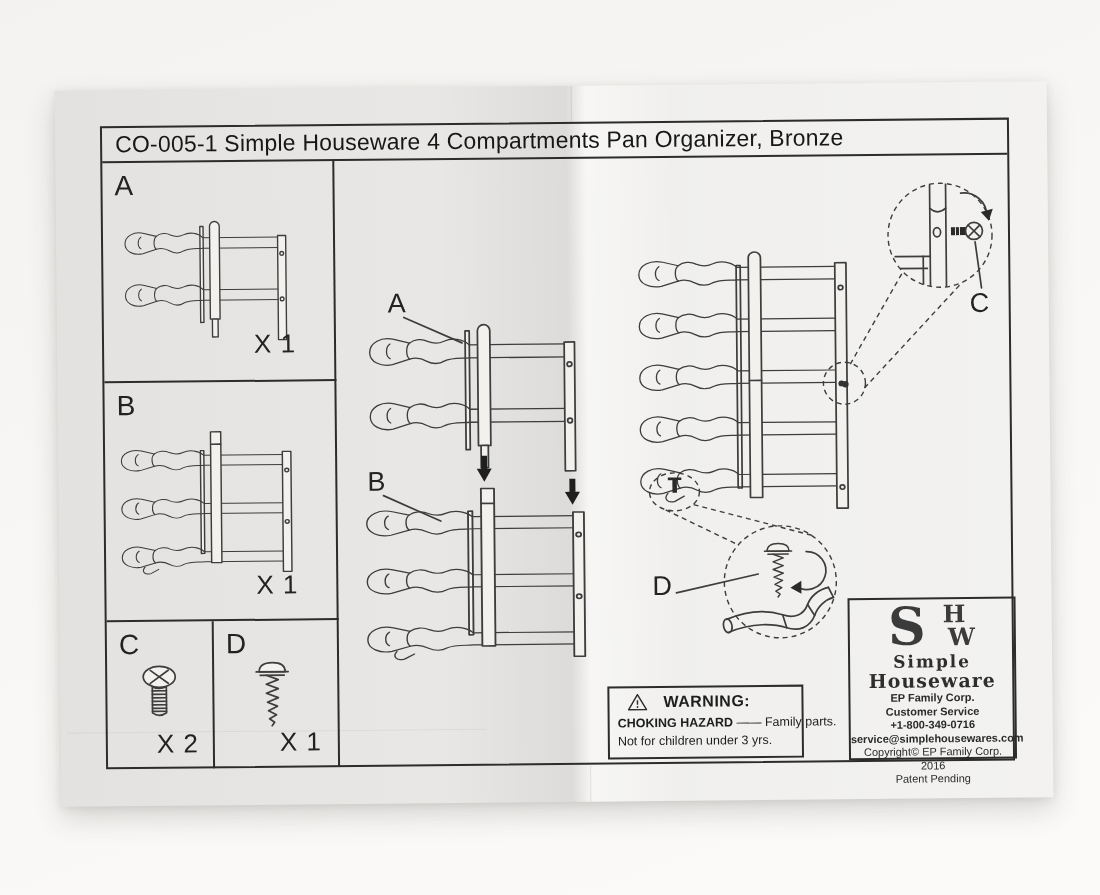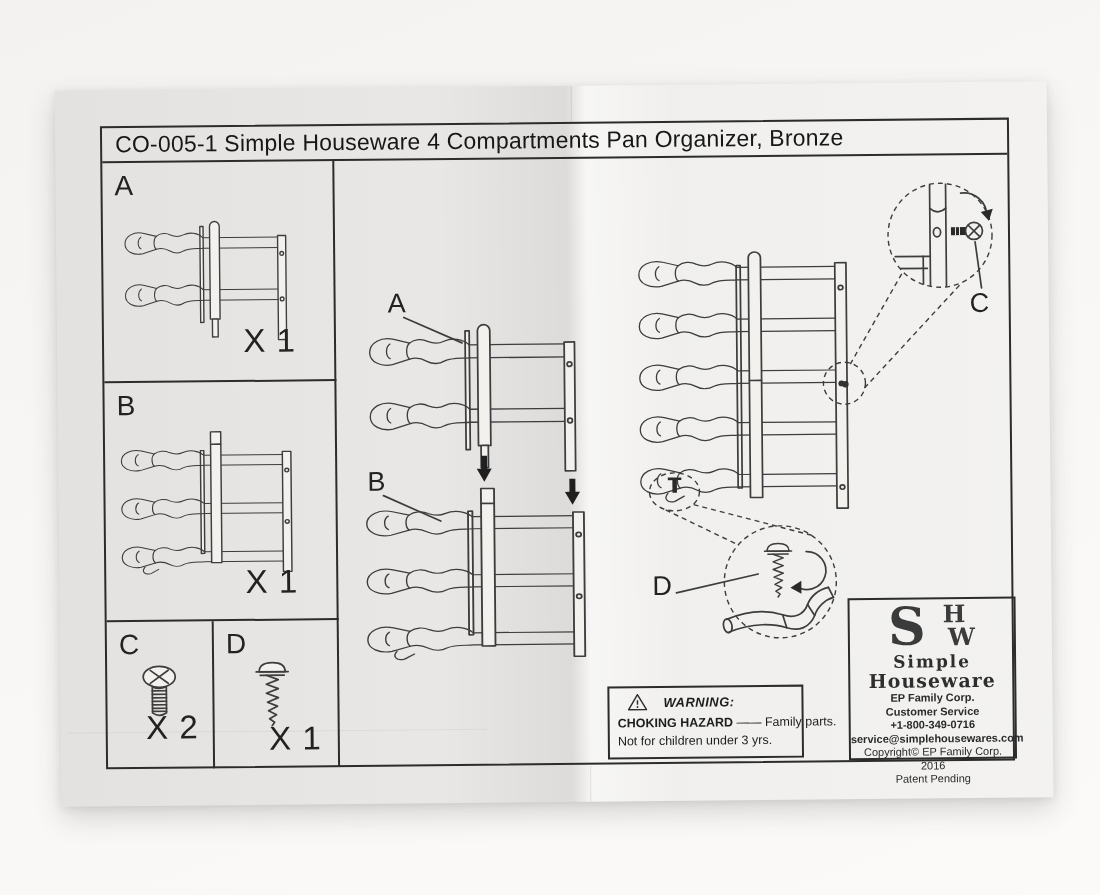--- a/index.html
+++ b/index.html
@@ -34,33 +34,33 @@
     font-size:23px;line-height:33px;padding-left:13px;box-sizing:border-box;
     white-space:nowrap;letter-spacing:0.2px;color:#171717;
   }
   .leftcol{left:0;top:35px;width:232px;height:606px;}
   .pbox{box-sizing:border-box;border-right:2px solid #2c2c2c;border-bottom:2px solid #2c2c2c;position:absolute;}
   .box-a{left:0;top:0;width:232px;height:220px;}
   .box-b{left:0;top:220px;width:232px;height:239px;}
   .box-c{left:0;top:459px;width:107px;height:147px;border-bottom:none;}
   .box-d{left:107px;top:459px;width:125px;height:147px;border-bottom:none;}
   .plabel{font-size:28px;line-height:30px;left:12px;top:8px;color:#222;}
-  .qty{font-size:33px;color:#222;letter-spacing:1px;}
+  .qty{font-size:26px;color:#222;letter-spacing:1px;}
   .qty-a{right:38px;bottom:20px;}
   .qty-b{right:38px;bottom:18px;}
-  .qty-c{right:14px;bottom:22px;}
+  .qty-c{right:14px;bottom:9px;}
   .qty-d{right:16px;bottom:10px;}
   .assy-label{font-size:27px;color:#232323;}
   
   .warnbox{
     left:500px;top:563px;width:196px;height:73px;border:2px solid #2c2c2c;
     box-sizing:border-box;background:transparent;padding:5px 8px 0 8px;
   }
   .warnhead{display:flex;align-items:center;gap:16px;padding-left:10px;}
-  .warnhead .wtxt{font-size:13px;font-weight:bold;letter-spacing:0.5px;font-style:italic;}
+  .warnhead .wtxt{font-size:16px;font-weight:bold;letter-spacing:0.5px;}
   .warnline1{font-size:12.5px;margin-top:5px;white-space:nowrap;}
   .warnline1 b{font-size:12.5px;}
   .warnline2{font-size:12.5px;margin-top:4px;}
   
   .brandbox{
     left:741px;top:477px;width:168px;height:162px;border:2px solid #2c2c2c;
     box-sizing:border-box;text-align:center;padding-top:3px;
   }
   .brandname1{font-family:"DejaVu Serif", serif;font-weight:bold;font-size:17px;letter-spacing:2px;color:#2e2e2e;line-height:18px;}
   .brandname2{font-family:"DejaVu Serif", serif;font-weight:bold;font-size:19px;letter-spacing:1px;color:#2e2e2e;line-height:21px;}

